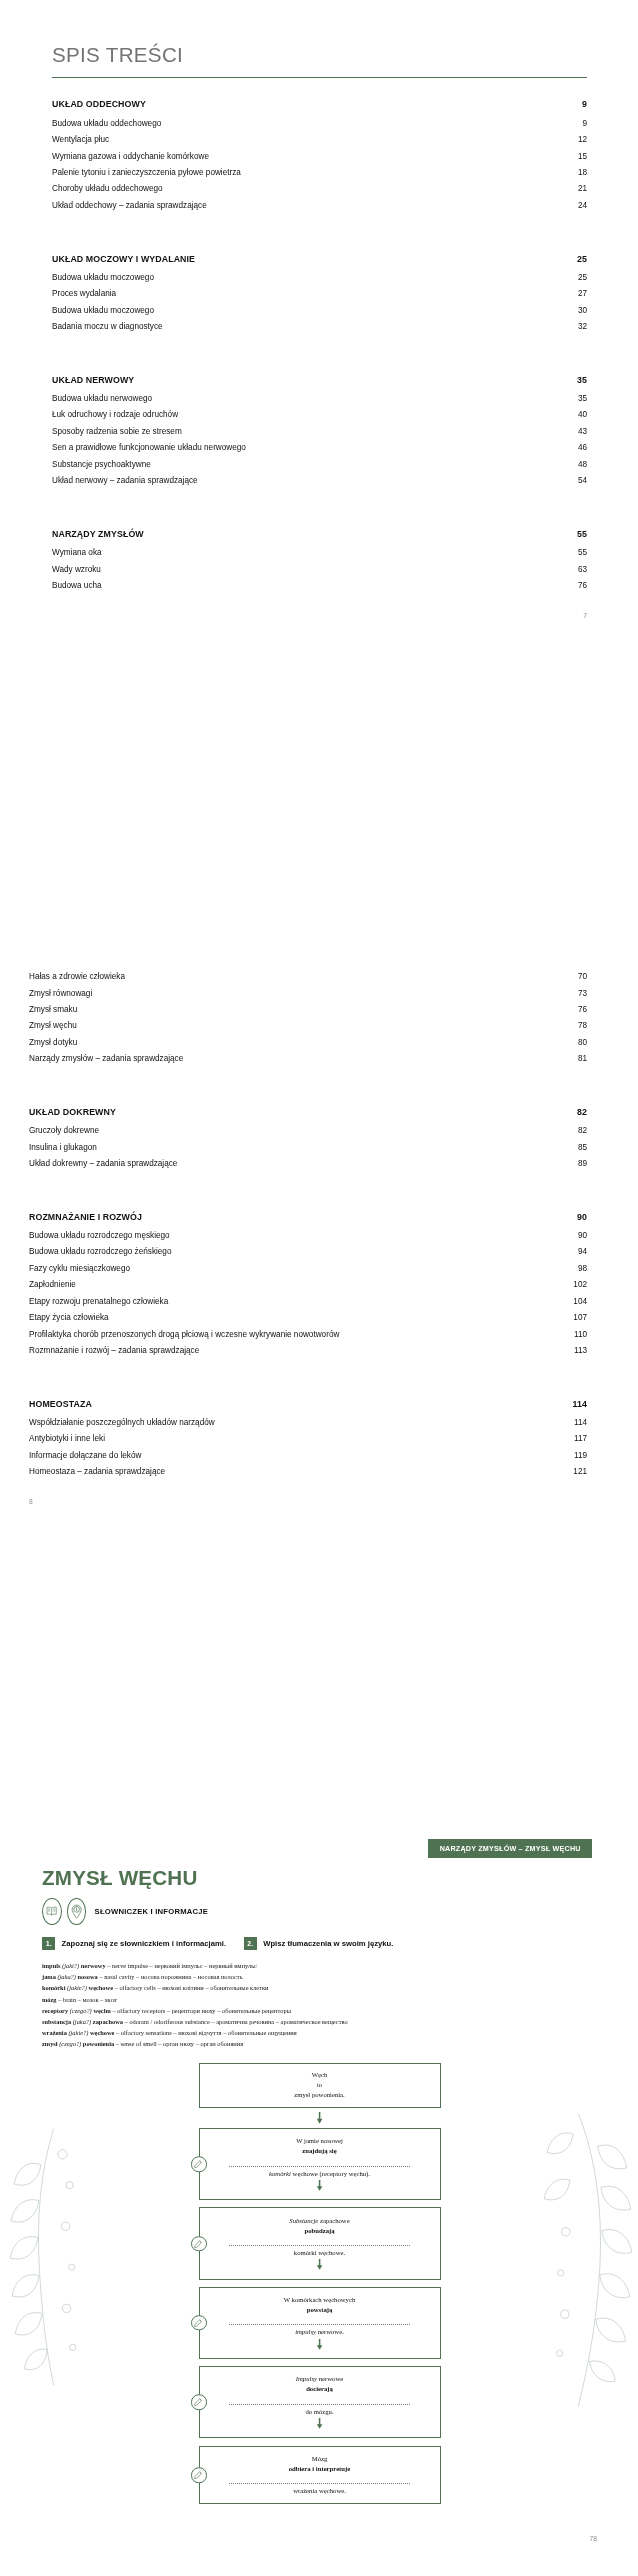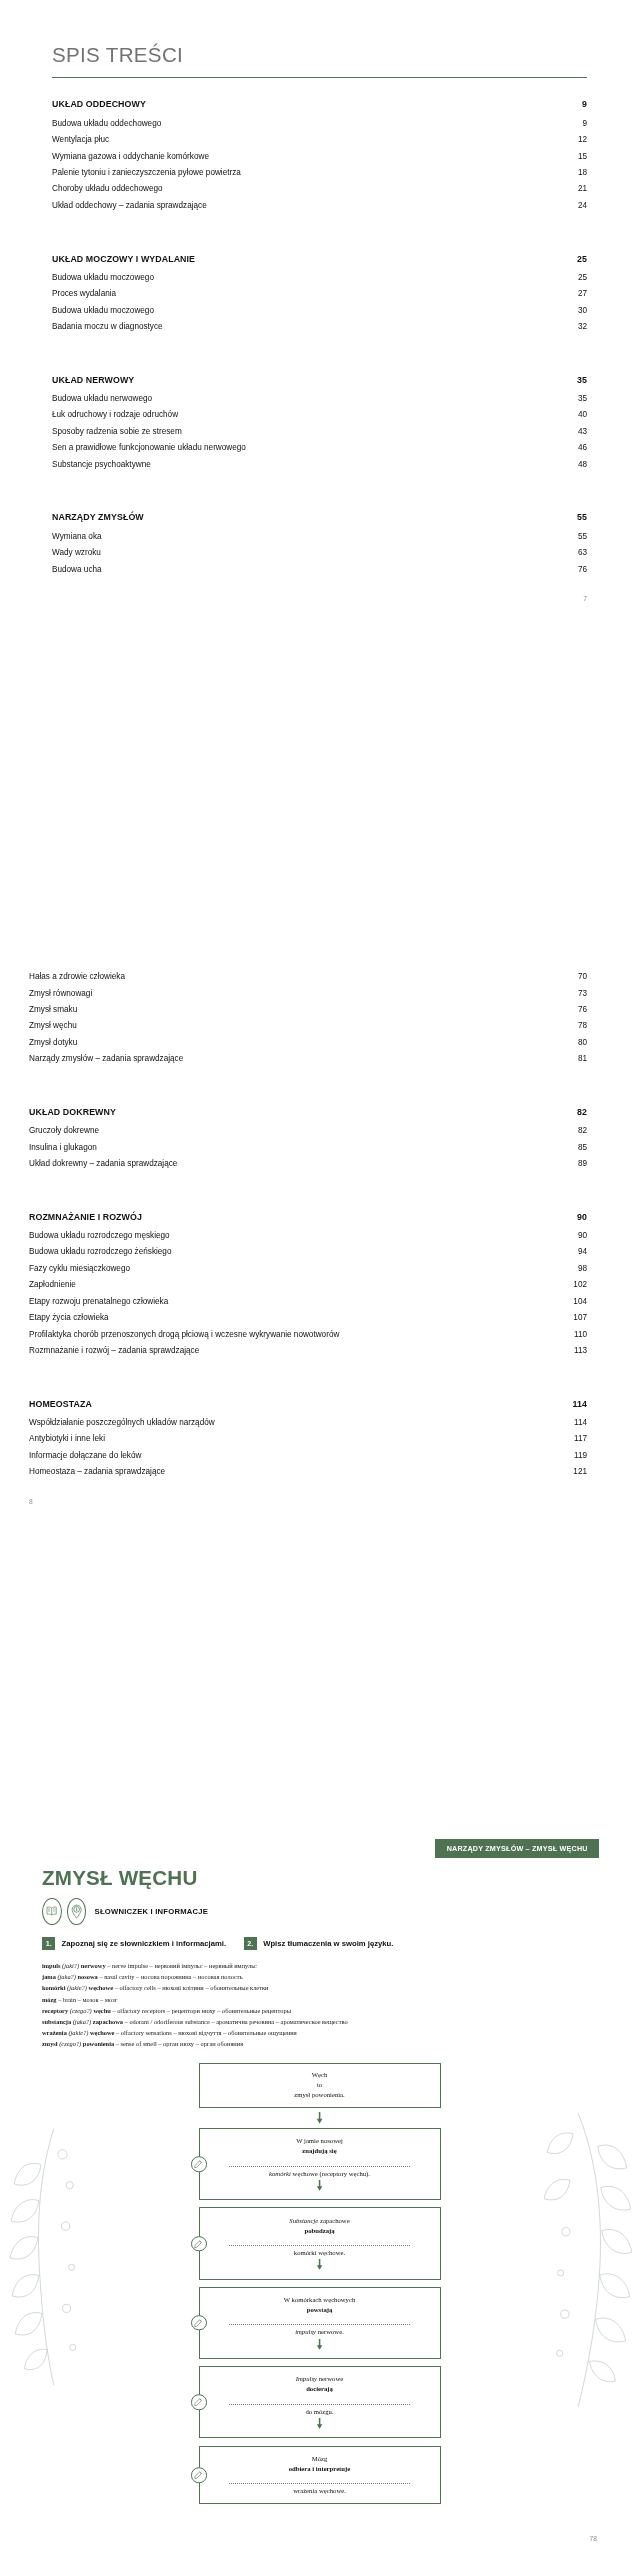--- a/index.html
+++ b/index.html
@@ -58,21 +58,21 @@
     font-size: 6.7px;
     color: #8d8d8d;
     padding: 13.4px 0 0 0;
   }
   .folio.left { text-align: left; }
 
   
   .lesson-page { padding: 0 42px 20.6px 42px; position: relative; }
   .chapter-tab {
     position: absolute;
-    right: 40px;
+    right: 47px;
     top: 25px;
     background: #4f7352;
     color: #fff;
     font-size: 7.2px;
     font-weight: 700;
     letter-spacing: 0.2px;
     padding: 4.6px 11.3px 5.2px 11.3px;
     white-space: nowrap;
   }
   .lesson-title {
@@ -256,20 +256,24 @@
           <span class="lbl">Sposoby radzenia sobie ze stresem</span>
           <span class="pg">43</span>
         </div>
         <div class="toc-row">
           <span class="lbl">Sen a prawidłowe funkcjonowanie układu nerwowego</span>
           <span class="pg">46</span>
         </div>
         <div class="toc-row">
           <span class="lbl">Substancje psychoaktywne</span>
           <span class="pg">48</span>
+        </div>
+        <div class="toc-row">
+          <span class="lbl">Układ nerwowy – zadania sprawdzające</span>
+          <span class="pg">54</span>
         </div>
       </div>
       <div class="toc-spacer big"></div>
       <div class="toc-group">
         <div class="toc-row section">
           <span class="lbl">NARZĄDY ZMYSŁÓW</span>
           <span class="pg">55</span>
         </div>
         <div class="toc-row">
           <span class="lbl">Wymiana oka</span>

